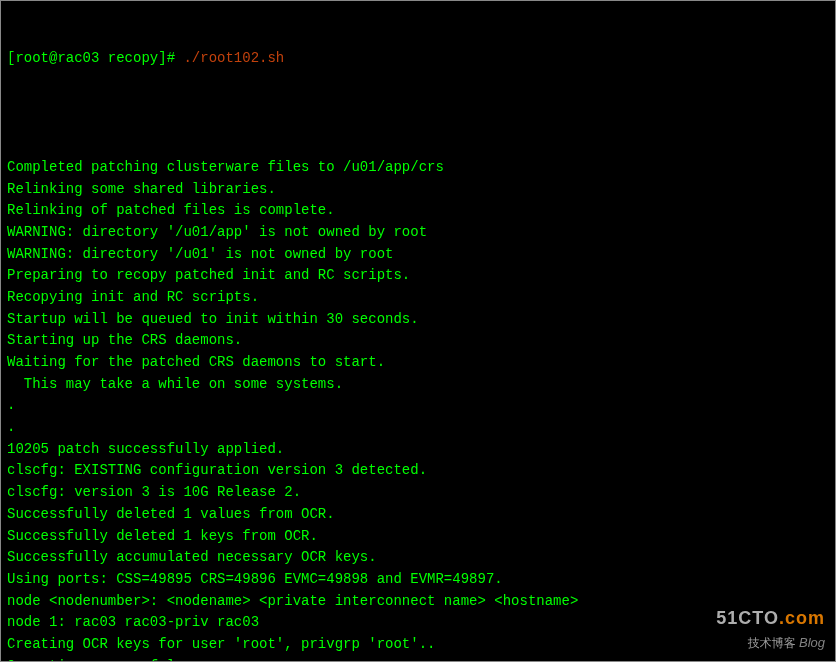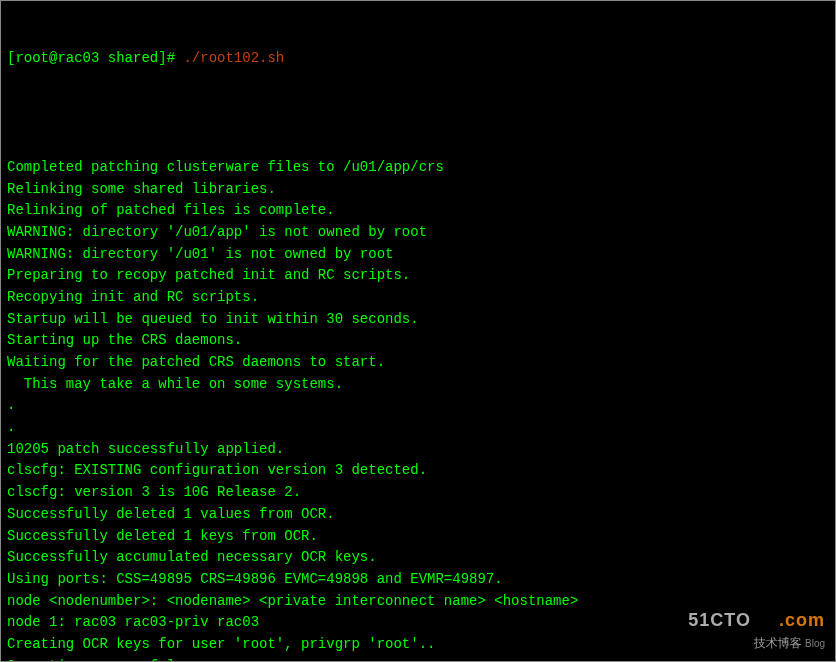--- a/index.html
+++ b/index.html
@@ -44,37 +44,37 @@
       opacity: 0.85;
     }
     .watermark .wm-top {
       font-size: 18px;
       font-weight: bold;
       letter-spacing: 1px;
       color: #ccc;
     }
     .watermark .wm-top .dot {
       color: #ff8c00;
-      margin-left: 28px;
     }
     .watermark .wm-sub {
       font-size: 12px;
       color: #bbb;
     }
     .watermark .wm-blog {
-      font-size: 10px;
+      font-size: 13px;
       color: #999;
+      font-style: italic;
     }
   </style>
 </head>
 <body>
 
 <div class="terminal-content">
   <div class="prompt-line">
-    <span>[root@rac03 shared]# </span>
+    <span>[root@rac03 recopy]# </span>
     <span class="command">./root102.sh</span>
   </div>
   <div id="lines-container"><span class="line">&nbsp;</span><span class="line">&nbsp;</span><span class="line">Completed patching clusterware files to /u01/app/crs</span><span class="line">Relinking some shared libraries.</span><span class="line">Relinking of patched files is complete.</span><span class="line">WARNING: directory '/u01/app' is not owned by root</span><span class="line">WARNING: directory '/u01' is not owned by root</span><span class="line">Preparing to recopy patched init and RC scripts.</span><span class="line">Recopying init and RC scripts.</span><span class="line">Startup will be queued to init within 30 seconds.</span><span class="line">Starting up the CRS daemons.</span><span class="line">Waiting for the patched CRS daemons to start.</span><span class="line">  This may take a while on some systems.</span><span class="line">.</span><span class="line">.</span><span class="line">10205 patch successfully applied.</span><span class="line">clscfg: EXISTING configuration version 3 detected.</span><span class="line">clscfg: version 3 is 10G Release 2.</span><span class="line">Successfully deleted 1 values from OCR.</span><span class="line">Successfully deleted 1 keys from OCR.</span><span class="line">Successfully accumulated necessary OCR keys.</span><span class="line">Using ports: CSS=49895 CRS=49896 EVMC=49898 and EVMR=49897.</span><span class="line">node &lt;nodenumber&gt;: &lt;nodename&gt; &lt;private interconnect name&gt; &lt;hostname&gt;</span><span class="line">node 1: rac03 rac03-priv rac03</span><span class="line">Creating OCR keys for user 'root', privgrp 'root'..</span><span class="line">Operation successful.</span></div>
 </div>
 
 <div class="watermark">
   <div class="wm-top">
     <span>51CTO</span><span class="dot">.com</span>
   </div>
   <div class="wm-sub">

